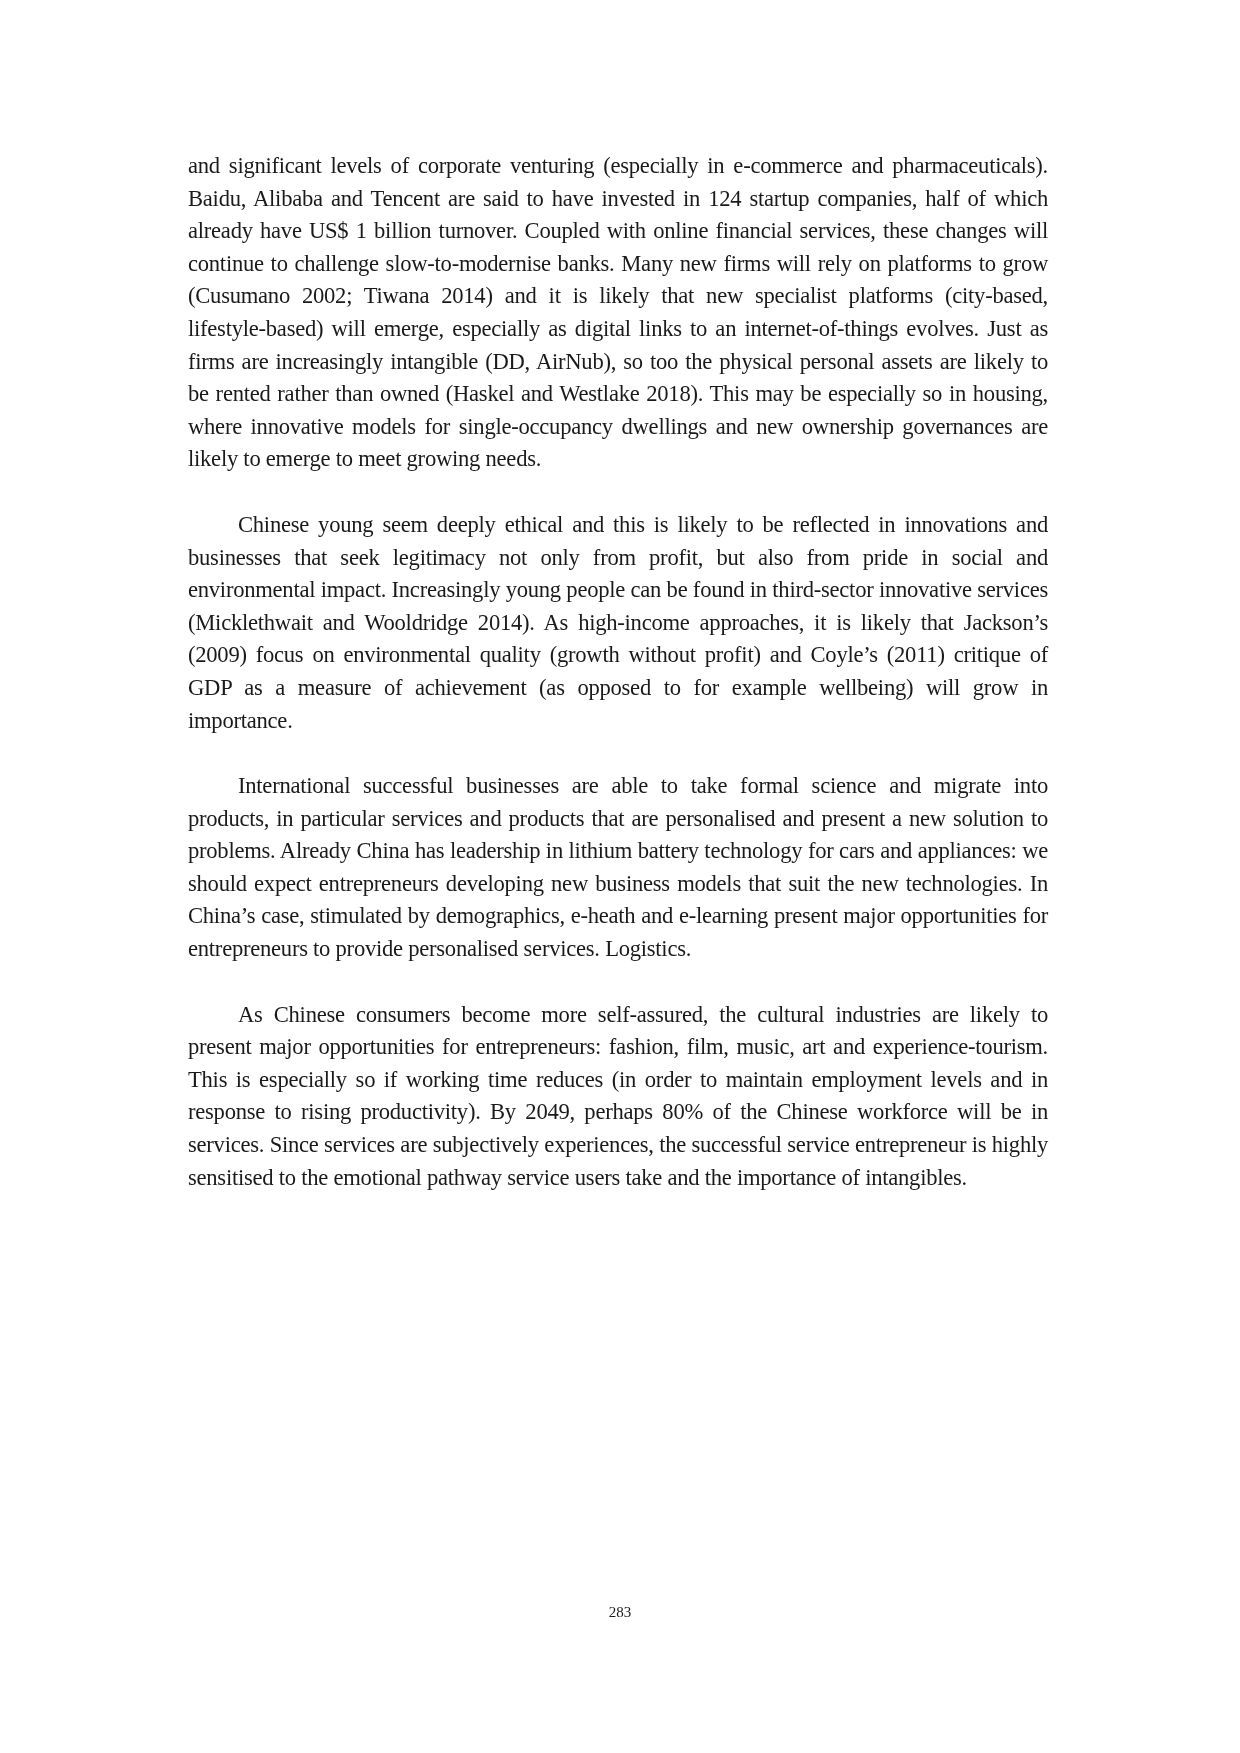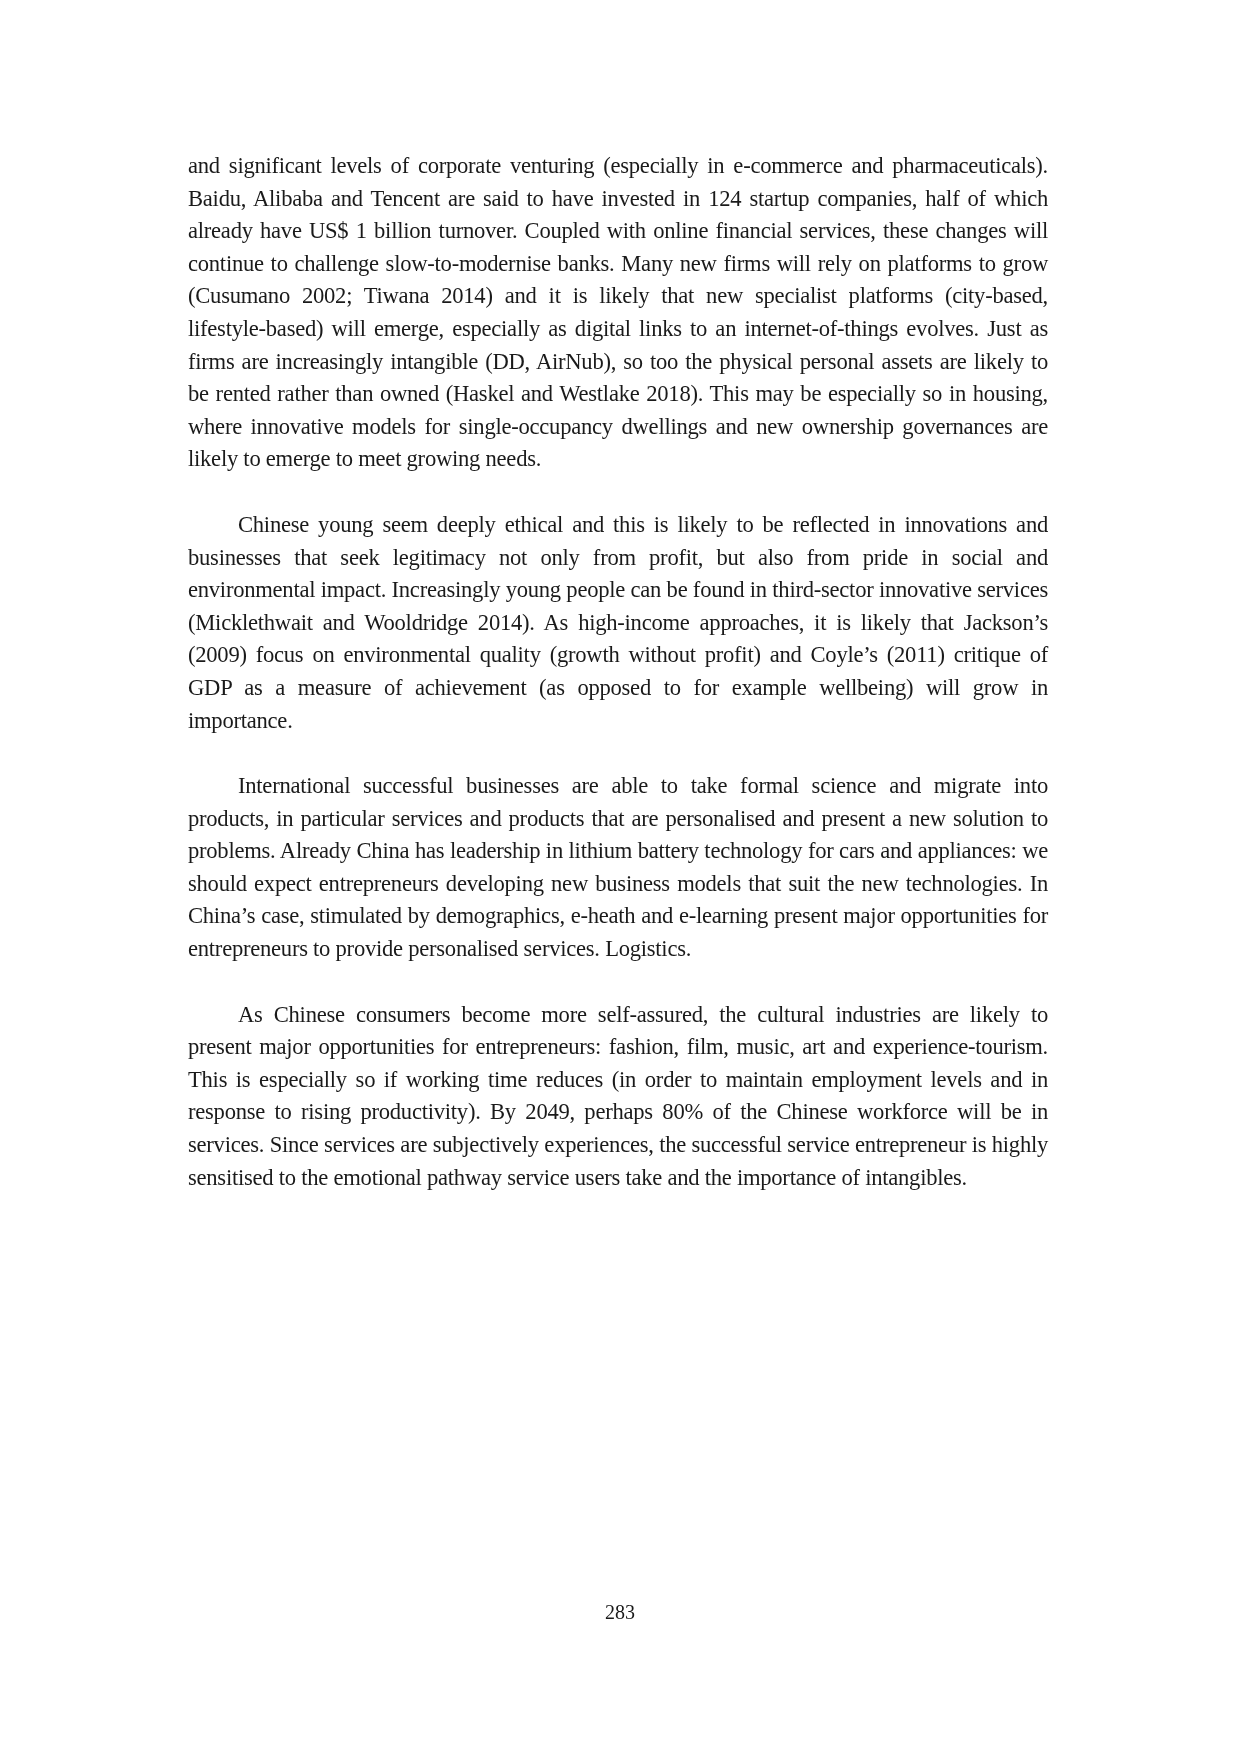--- a/index.html
+++ b/index.html
@@ -38,21 +38,21 @@
     }
     .para.indent {
       text-indent: 50px;
     }
     .page-number {
       position: absolute;
       left: 0;
       width: 1240px;
       top: 1603px;
       text-align: center;
-      font-size: 20px;
+      font-size: 15px;
       line-height: 18px;
     }
   </style>
 </head>
 <body>
 
 <div class="page">
   <div class="body-text">
     <p class="para">and significant levels of corporate venturing (especially in e-commerce and pharmaceuticals).   Baidu, Alibaba and Tencent are said to have invested in 124 startup companies, half of which already have US$ 1 billion turnover.   Coupled with online financial services, these changes will continue to challenge slow-to-modernise banks. Many new firms will rely on platforms to grow (Cusumano 2002; Tiwana 2014) and it is likely that new specialist platforms (city-based, lifestyle-based) will emerge, especially as digital links to an internet-of-things evolves.   Just as firms are increasingly intangible (DD, AirNub), so too the physical personal assets are likely to be rented rather than owned (Haskel and Westlake 2018).   This may be especially so in housing, where innovative models for single-occupancy dwellings and new ownership governances are likely to emerge to meet growing needs.</p>
     <p class="para indent">Chinese young seem deeply ethical and this is likely to be reflected in innovations and businesses that seek legitimacy not only from profit, but also from pride in social and environmental impact.   Increasingly young people can be found in third-sector innovative services (Micklethwait and Wooldridge 2014).   As high-income approaches, it is likely that Jackson’s (2009) focus on environmental quality (growth without profit) and Coyle’s (2011) critique of GDP as a measure of achievement (as opposed to for example wellbeing) will grow in importance.</p>

